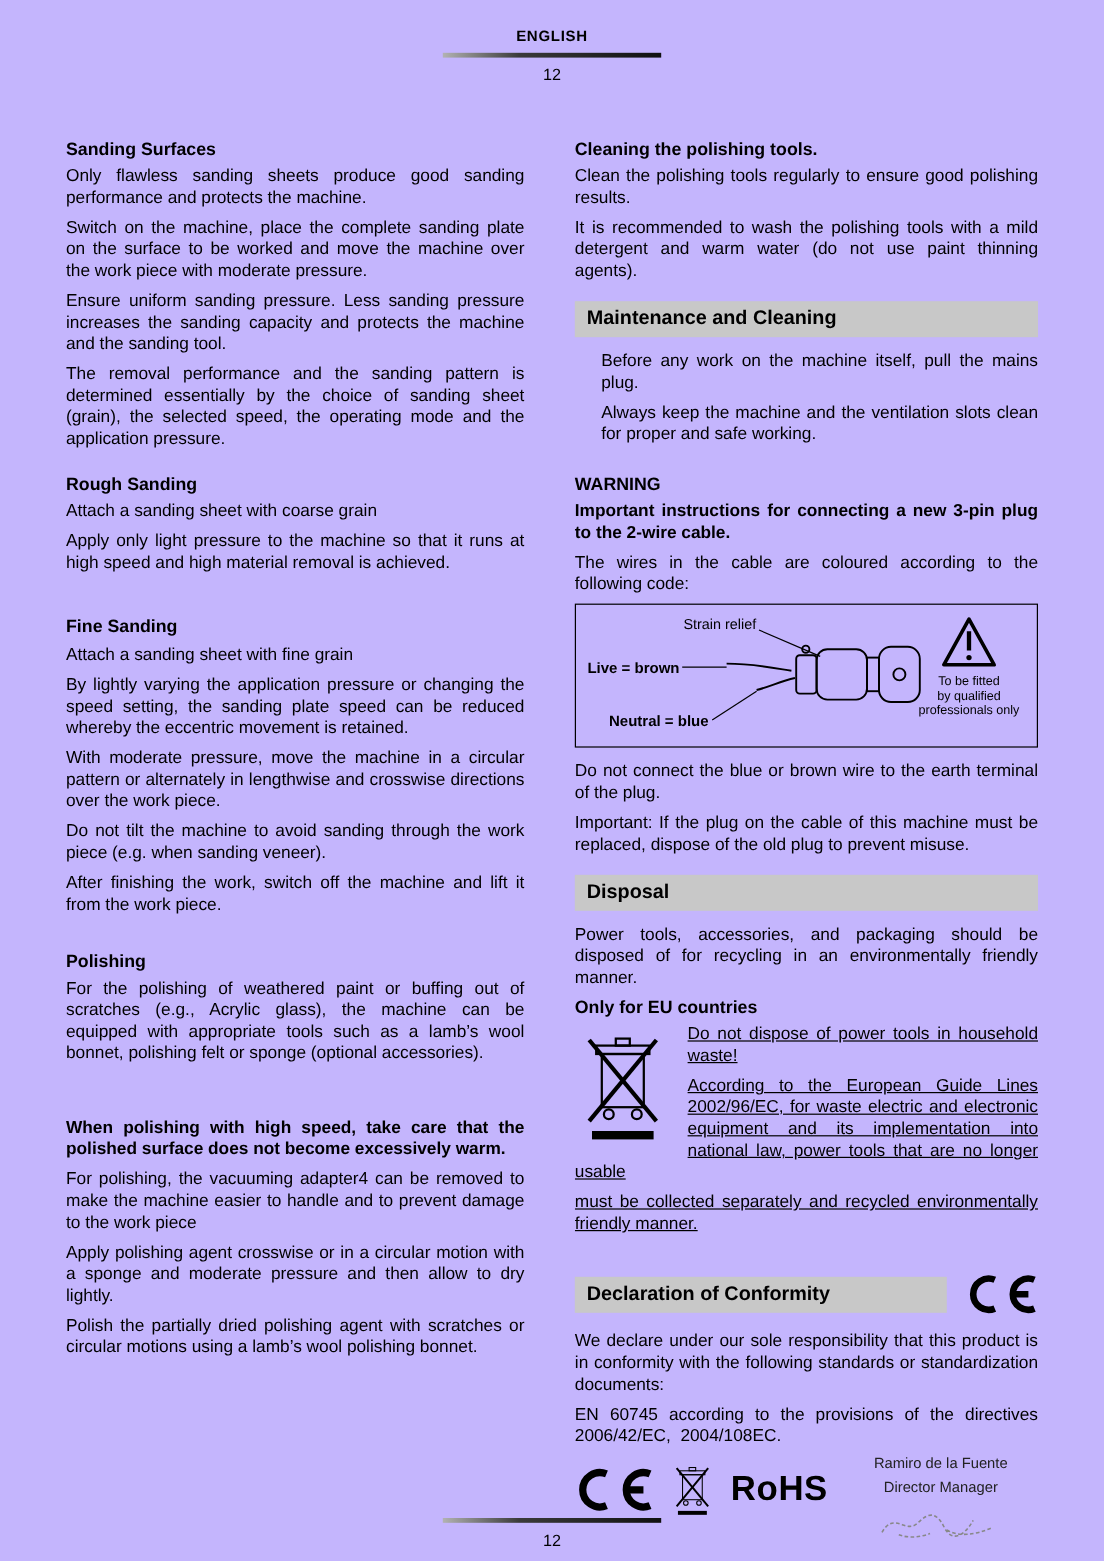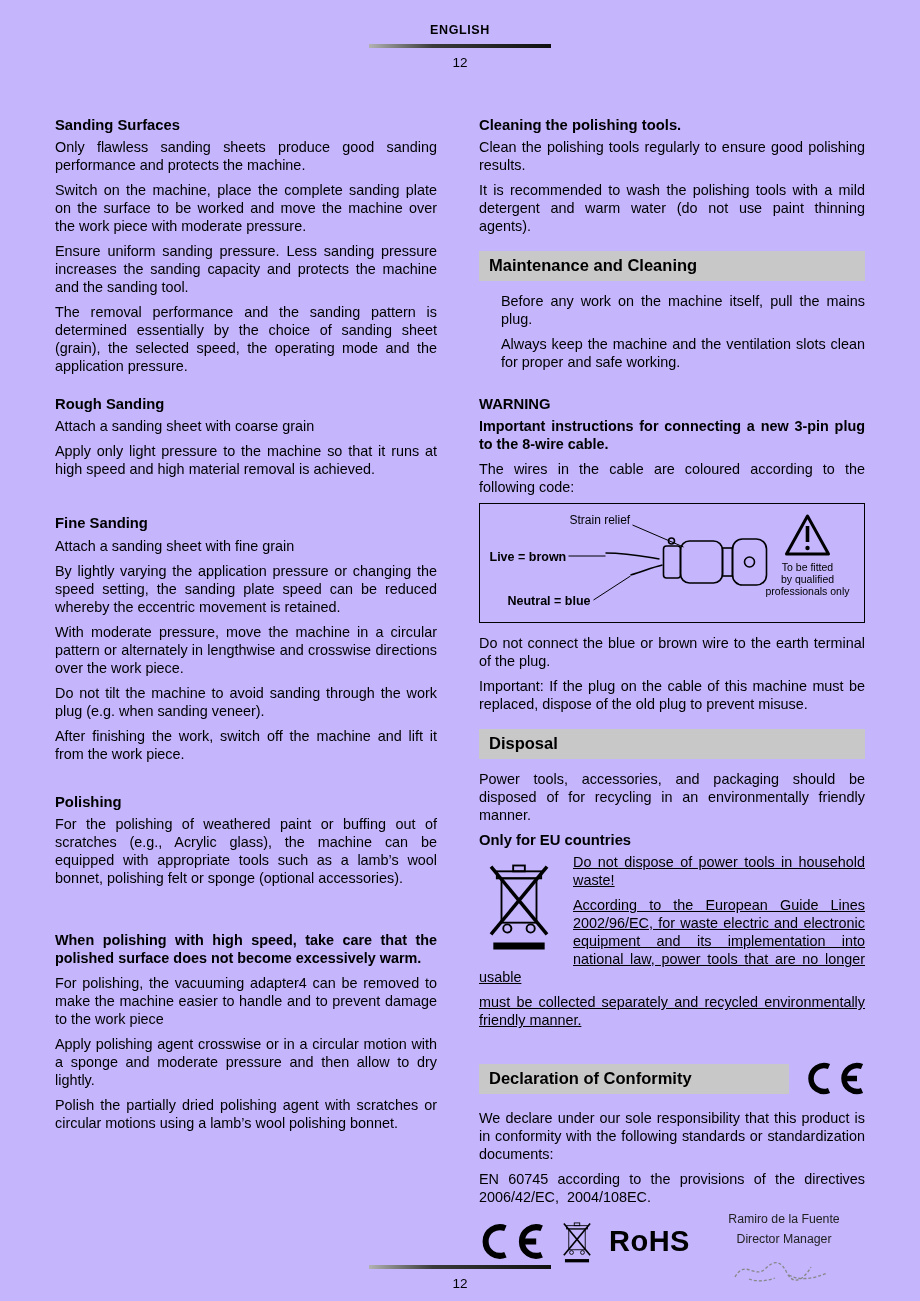--- a/index.html
+++ b/index.html
@@ -88,21 +88,21 @@
         <h3 class="gap-20">Rough Sanding</h3>
         <p>Attach a sanding sheet with coarse grain</p>
         <p>Apply only light pressure to the machine so that it runs at high speed and high material removal is achieved.</p>
       </section>
 
       <section>
         <h3 class="gap-36">Fine Sanding</h3>
         <p>Attach a sanding sheet with fine grain</p>
         <p>By lightly varying the application pressure or changing the speed setting, the sanding plate speed can be reduced whereby the eccentric movement is retained.</p>
         <p>With moderate pressure, move the machine in a circular pattern or alternately in lengthwise and crosswise directions over the work piece.</p>
-        <p>Do not tilt the machine to avoid sanding through the work plug (e.g. when sanding veneer).</p>
+        <p>Do not tilt the machine to avoid sanding through the work piece (e.g. when sanding veneer).</p>
         <p>After finishing the work, switch off the machine and lift it from the work piece.</p>
       </section>
 
       <section>
         <h3 class="gap-30">Polishing</h3>
         <p>For the polishing of weathered paint or buffing out of scratches (e.g., Acrylic glass), the machine can be equipped with appropriate tools such as a lamb’s wool bonnet, polishing felt or sponge (optional accessories).</p>
         <p class="bold-para gap-44">When polishing with high speed, take care that the polished surface does not become excessively warm.</p>
         <p><span>For polishing, the vacuuming adapter</span><span class="b">4</span><span> can be removed to make the machine easier to handle and to prevent damage to the work piece</span></p>
         <p>Apply polishing agent crosswise or in a circular motion with a sponge and moderate pressure and then allow to dry lightly.</p>
         <p>Polish the partially dried polishing agent with scratches or circular motions using a lamb’s wool polishing bonnet.</p>
@@ -123,21 +123,21 @@
           <span>Maintenance and Cleaning</span>
         </div>
         <div class="indent">
           <p>Before any work on the machine itself, pull the mains plug.</p>
           <p>Always keep the machine and the ventilation slots clean for proper and safe working.</p>
         </div>
       </section>
 
       <section>
         <h3 class="gap-14">WARNING</h3>
-        <p class="bold-para">Important instructions for connecting a new 3-pin plug to the 8-wire cable.</p>
+        <p class="bold-para">Important instructions for connecting a new 3-pin plug to the 2-wire cable.</p>
         <p>The wires in the cable are coloured according to the following code:</p>
 
         <div class="plug-box">
           <svg viewBox="0 0 373 118">
             <text x="84" y="20" class="svg-label">Strain relief</text>
             <line x1="147" y1="21" x2="198" y2="43" class="thin"></line>
 
             <text x="4" y="57" class="svg-label-bold">Live = brown</text>
             <line x1="83" y1="52" x2="120" y2="52" class="thin"></line>
 

